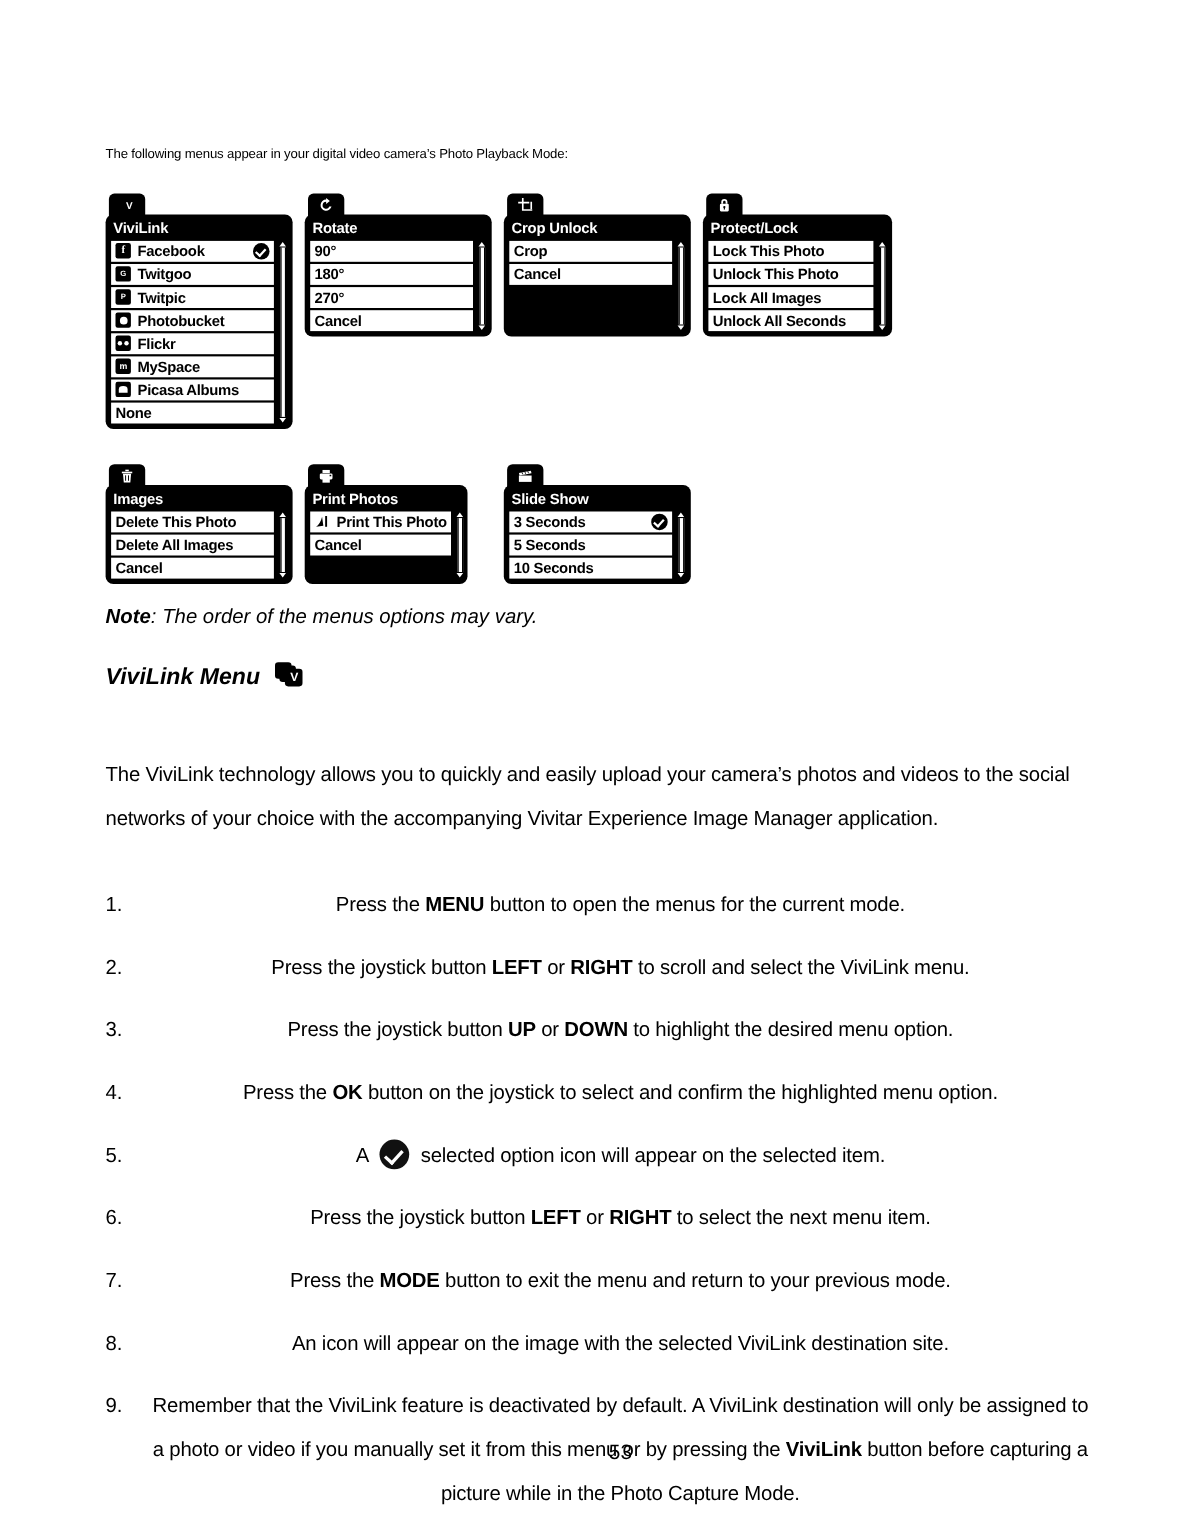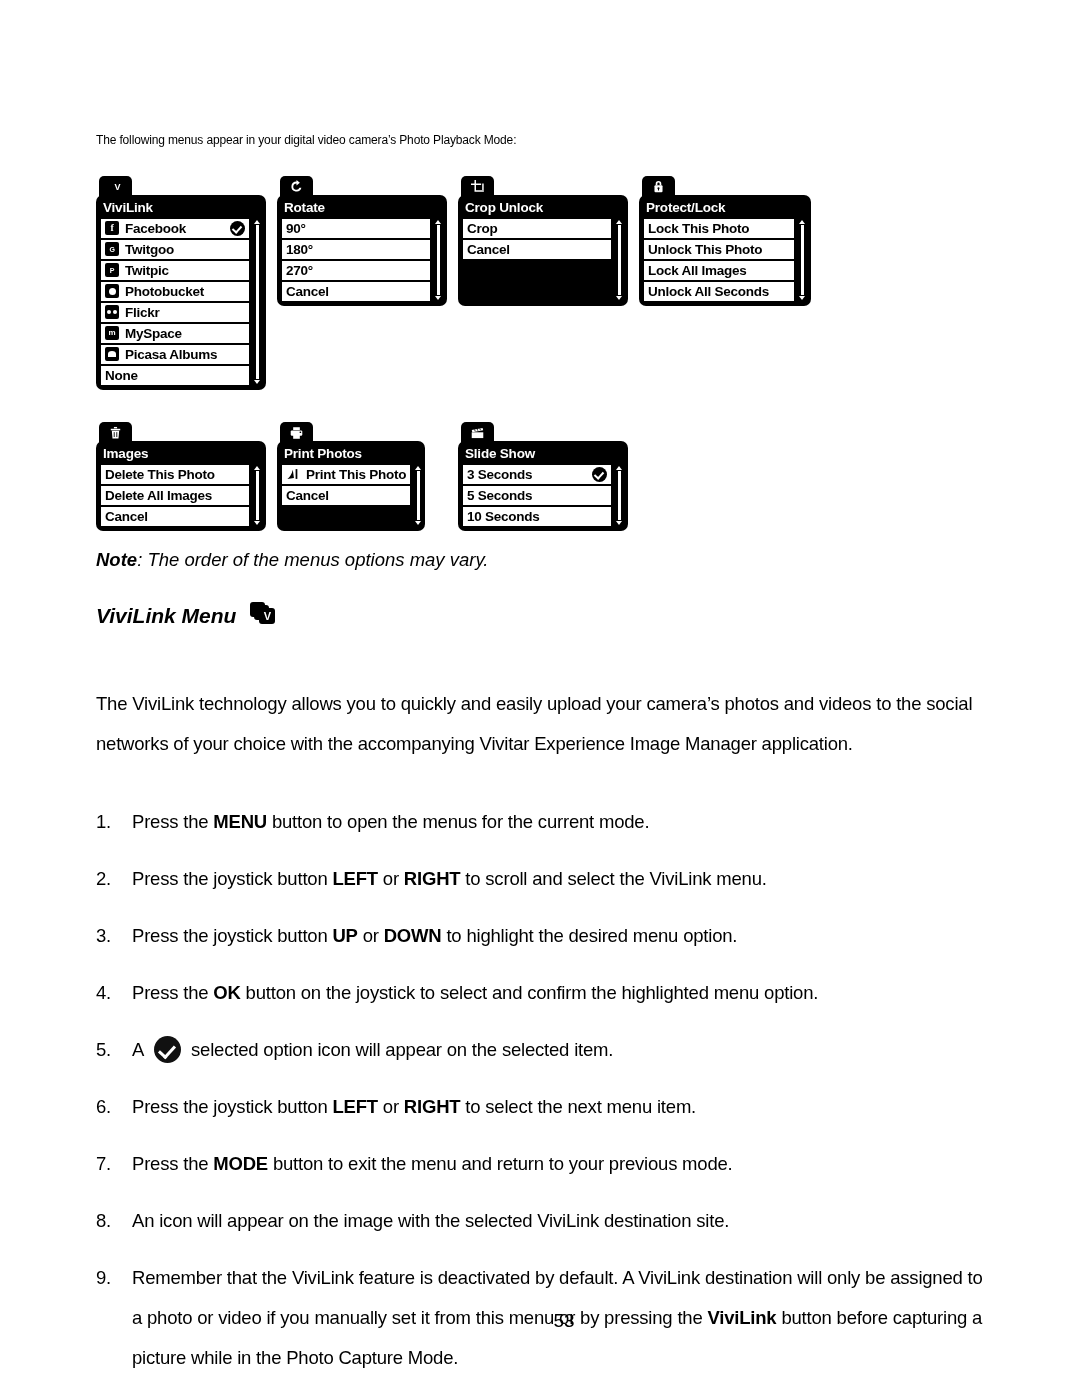--- a/index.html
+++ b/index.html
@@ -224,21 +224,21 @@
   .li {
     display: flex;
     align-items: flex-start;
     margin-bottom: 17px;
     line-height: 40px;
   }
   .li .num {
     flex: 0 0 36px;
     text-align: left;
   }
-  .li .txt { flex: 1 1 auto; }
+  .li .txt { flex: 1 1 auto; text-align: center; }
 
   .inline-check {
     display: inline-block;
     vertical-align: -7px;
     width: 27px; height: 27px;
     border-radius: 50%;
     background: #111;
     position: relative;
     margin: 0 10px 0 6px;
   }

